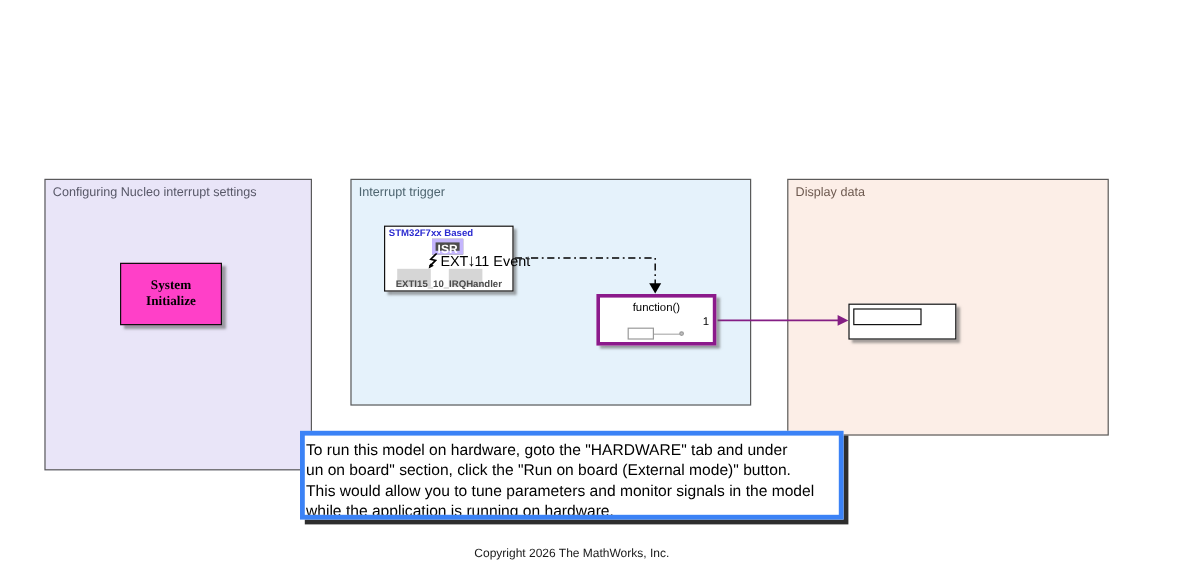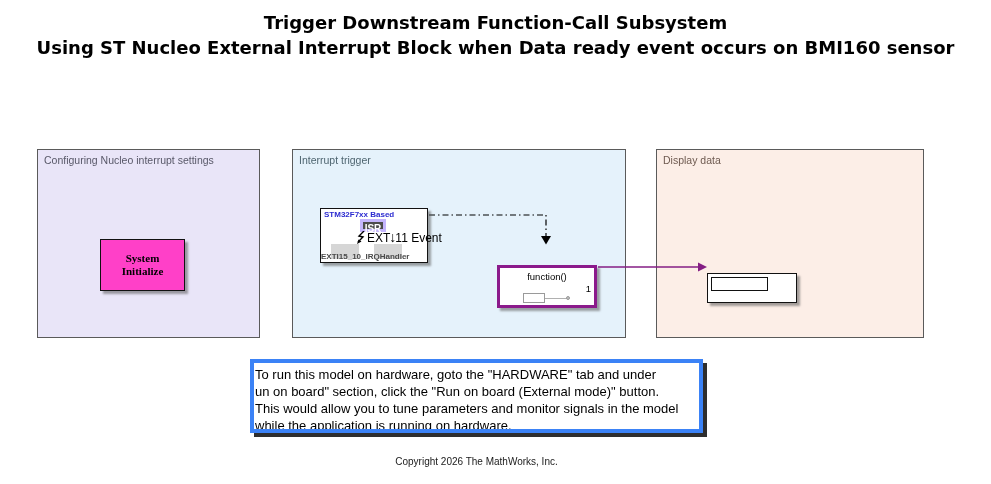--- a/index.html
+++ b/index.html
@@ -9,29 +9,29 @@
   }
   
   .model-title{
     position:absolute;left:0;top:10px;width:991px;text-align:center;
     font-family:"DejaVu Sans",sans-serif;font-weight:bold;font-size:18px;
     color:#000;line-height:25px;
   }
   
   .area{position:absolute;border:1px solid #5a5a5a;box-sizing:border-box;}
   .area-label{position:absolute;left:6px;top:4px;font-size:10.5px;}
-  .area-configuring{left:37px;top:149px;width:223px;height:189px;background:#E9E5F8;}
+  .area-configuring{left:37px;top:149px;width:223px;height:243px;background:#E9E5F8;}
   .area-configuring .area-label{color:#585868;}
   .area-interrupt{left:292px;top:149px;width:334px;height:189px;background:#E5F2FB;}
   .area-interrupt .area-label{color:#4e6570;}
-  .area-display{left:656px;top:149px;width:268px;height:189px;background:#FCEEE7;}
+  .area-display{left:656px;top:149px;width:268px;height:214px;background:#FCEEE7;}
   .area-display .area-label{color:#6e5a50;}
   
   .blk{position:absolute;box-sizing:border-box;background:#fff;border:1.5px solid #111;
-       box-shadow:3px 3px 2px rgba(90,90,90,0.55);margin-top:20px;}
+       box-shadow:3px 3px 2px rgba(90,90,90,0.55);}
   
   .blk-sysinit{
     left:100px;top:219px;width:85px;height:52px;background:#FF40C8;
     display:flex;align-items:center;justify-content:center;text-align:center;
   }
   .blk-sysinit .lbl{
     font-family:"Liberation Serif",serif;font-weight:bold;font-size:11px;
     line-height:13px;color:#000;white-space:pre-line;
   }
   
@@ -40,21 +40,21 @@
   .isr-badge{
     position:absolute;left:39px;top:10px;width:26px;height:13px;background:#4d4d4d;border:3px solid #c4b5fd;
     color:#fff;font-weight:bold;font-size:10px;line-height:13px;text-align:center;box-sizing:border-box;
   }
   .isr-event{position:absolute;left:36px;top:21px;height:15px;display:flex;align-items:center;
     font-size:12px;color:#000;white-space:nowrap;text-align:right;}
   .isr-event .arrow{font-weight:bold;font-size:14px;margin:0 -1px;position:relative;top:-1px;}
   .isr-rect{position:absolute;top:35px;width:28px;height:15px;background:#D6D6D6;}
   .isr-rect.r1{left:10px;}
   .isr-rect.r2{left:53px;}
-  .isr-handler{position:absolute;left:0;bottom:1px;width:100%;text-align:left;
+  .isr-handler{position:absolute;left:0;bottom:1px;width:100%;text-align:center;
     font-size:8px;font-weight:bold;color:#4a4a4a;white-space:nowrap;}
   
   .blk-func{left:497px;top:245px;width:100px;height:43px;border:3px solid #8B1A8B;text-decoration:underline;}
   .func-label{position:absolute;left:0;top:3px;width:100%;text-align:center;font-size:9.5px;color:#000;}
   .func-port{position:absolute;right:3px;top:15px;font-size:9.5px;color:#000;}
   .func-icon-rect{position:absolute;left:23px;top:25px;width:22px;height:10px;background:#fff;border:1px solid #9a9a9a;box-sizing:border-box;}
   .func-icon-line{position:absolute;left:45px;top:30px;width:22px;height:1px;background:#b0b0b0;}
   .func-icon-dot{position:absolute;left:66px;top:28px;width:4px;height:4px;border-radius:50%;background:#c0c0c0;border:1px solid #9a9a9a;box-sizing:border-box;}
   
   .blk-display{left:707px;top:253px;width:90px;height:30px;}
@@ -69,24 +69,20 @@
   }
   .note .line{font-size:13px;line-height:17px;color:#000;white-space:nowrap;padding-left:1px;}
   
   .copyright{position:absolute;left:250px;top:456px;width:453px;text-align:center;font-size:10px;color:#1a1a1a;}
 </style>
 </head>
 <body>
 
 <div class="canvas">
 
-  <div class="model-title">
-    <div>Trigger Downstream Function-Call Subsystem</div>
-    <div>Using ST Nucleo External Interrupt Block when Data ready event occurs on BMI160 sensor</div>
-  </div>
 
   <div class="area area-configuring">
     <div class="area-label">Configuring Nucleo interrupt settings</div>
   </div>
   <div class="area area-interrupt">
     <div class="area-label">Interrupt trigger</div>
   </div>
   <div class="area area-display">
     <div class="area-label">Display data</div>
   </div>

